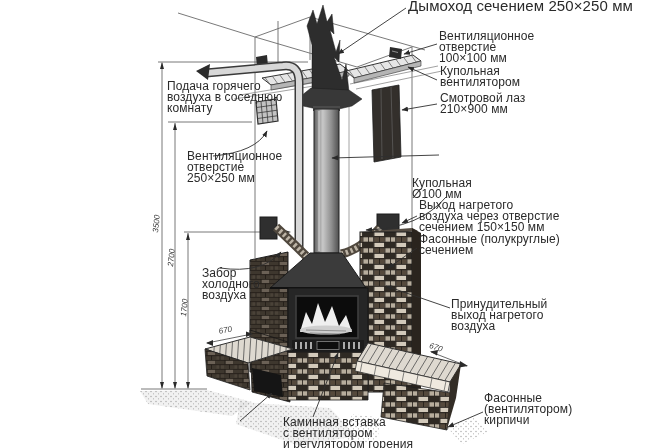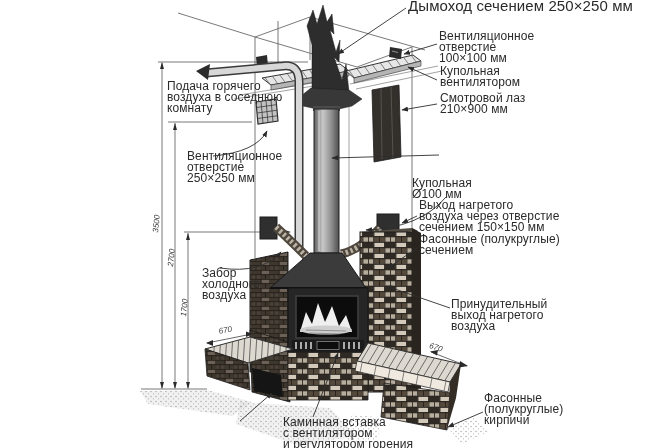--- a/index.html
+++ b/index.html
@@ -243,21 +243,21 @@
 Ø100 мм</div>
 <div class="lbl" style="left:419px;top:200px">Выход нагретого
 воздуха через отверстие
 сечением 150×150 мм</div>
 <div class="lbl" style="left:419px;top:234px">Фасонные (полукруглые)
 сечением</div>
 <div class="lbl" style="left:451px;top:299px">Принудительный
 выход нагретого
 воздуха</div>
 <div class="lbl" style="left:484px;top:393px">Фасонные
-(полукруглые)
+(вентилятором)
 кирпичи</div>
 <div class="lbl" style="left:167px;top:81px">Подача горячего
 воздуха в соседнюю
 комнату</div>
 <div class="lbl" style="left:187px;top:151px">Вентиляционное
 отверстие
 250×250 мм</div>
 <div class="lbl" style="left:202px;top:268px">Забор
 холодного
 воздуха</div>

